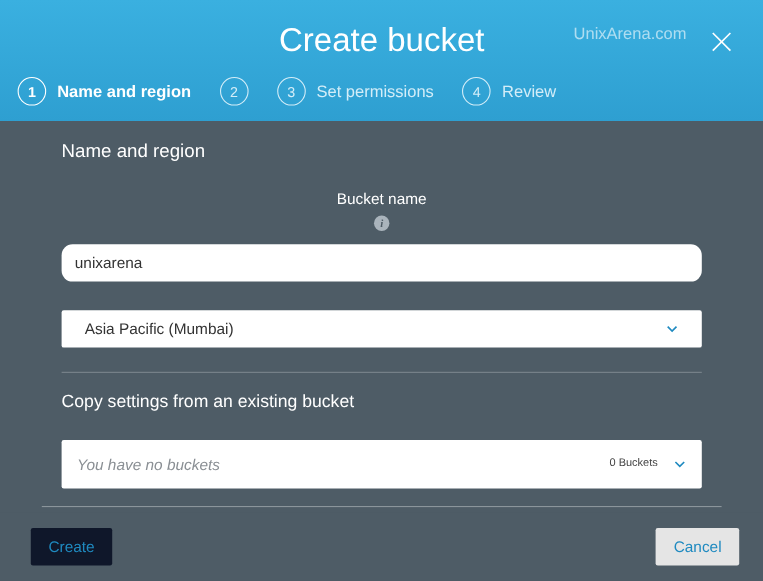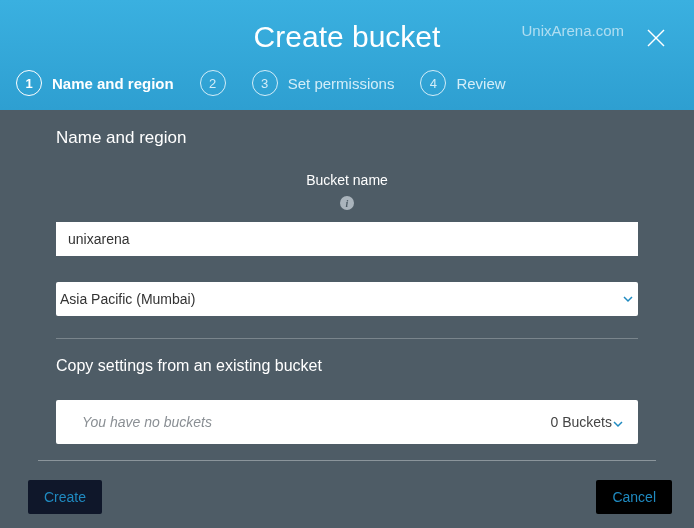--- a/index.html
+++ b/index.html
@@ -114,36 +114,36 @@
     font-size: 10px;
     font-weight: bold;
     font-style: italic;
     font-family: serif;
     cursor: pointer;
   }
   .text-input {
     width: 100%;
     height: 34px;
     border: none;
-    border-radius: 0;
+    border-radius: 10px;
     background: #ffffff;
     padding: 0 12px;
     font-size: 14px;
     color: #333;
     outline: none;
   }
   .select-wrap {
     width: 100%;
     height: 34px;
     background: #ffffff;
     border-radius: 2px;
     display: flex;
     align-items: center;
     justify-content: space-between;
-    padding: 0 4px;
+    padding: 0 21px;
     cursor: pointer;
   }
   .select-value {
     font-size: 14px;
     color: #333;
   }
   .chevron {
     color: #1f8ac0;
   }
   .chevron svg { width: 12px; height: 12px; display:block; }
@@ -166,27 +166,27 @@
     display: flex;
     align-items: center;
     justify-content: space-between;
     padding: 0 14px;
     cursor: pointer;
   }
   .copy-placeholder {
     font-size: 14px;
     font-style: italic;
     color: #8a8f94;
-    margin-left: 12px;
   }
   .copy-count {
-    font-size: 14px;
+    font-size: 10px;
     color: #444;
     display: flex;
-    align-items: flex-end;
+    align-items: flex-start;
+    gap: 14px;
   }
   .body-divider {
     height: 1px;
     background: rgba(255,255,255,0.35);
     margin: 16px -18px 0 -18px;
   }
   .footer {
     background: #4e5c66;
     padding: 14px 22px 14px 28px;
     display: flex;
@@ -203,21 +203,21 @@
   }
   .btn-create {
     background: #0f172a;
     color: #1f8ac0;
   }
   .right-buttons {
     display: flex;
     gap: 10px;
   }
   .btn-cancel {
-    background: #000000;
+    background: #e5e5e5;
     color: #1f8ac0;
   }
   .btn-next {
     background: #1f8ac0;
     color: #ffffff;
   }
 </style>
 </head>
 <body>
 

